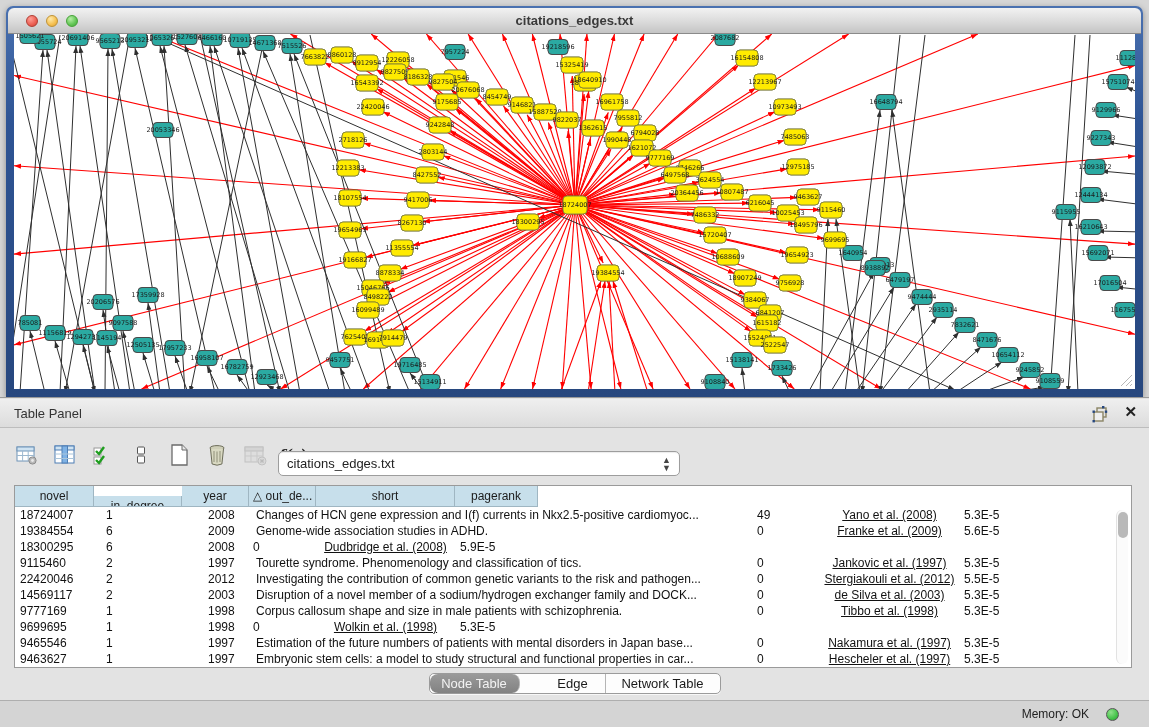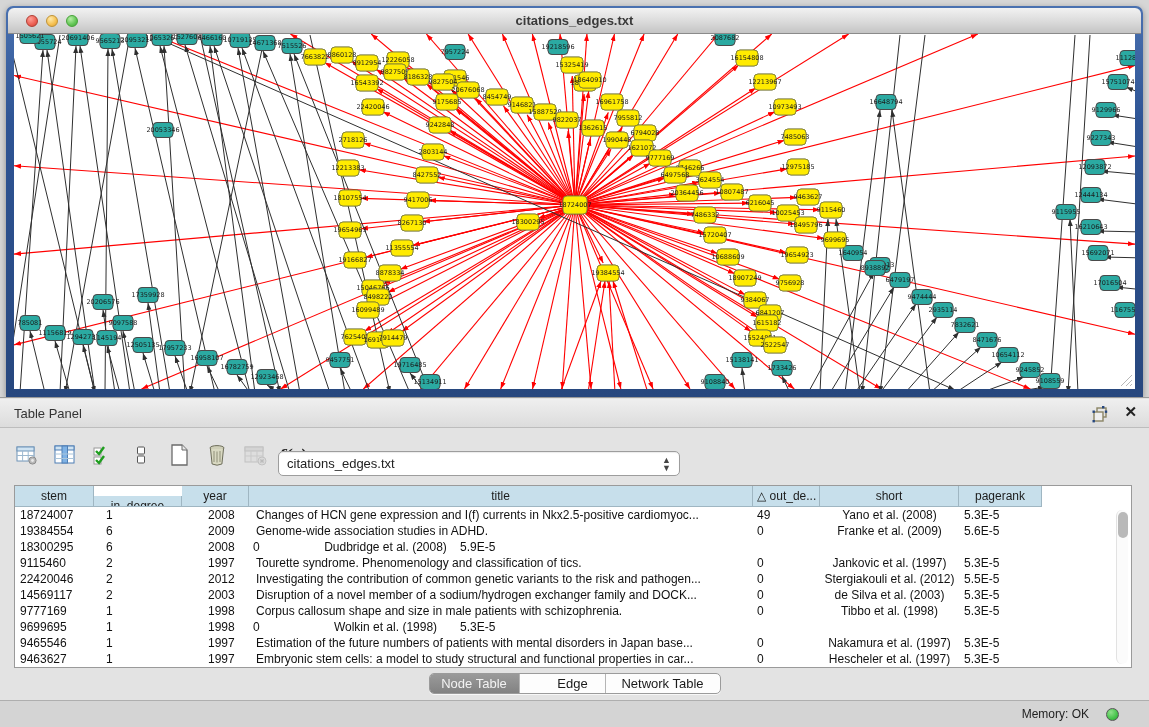--- a/index.html
+++ b/index.html
@@ -46,35 +46,35 @@
     background:#fff; border:1px solid #9a9a9a; }
   .thead { display:flex; height:21px; }
   .th { background:#c7dfeb; border-right:1px solid #9fb6c2; border-bottom:1px solid #9fb6c2;
     font-size:12px; color:#1c1c1c; text-align:center; line-height:20px;
     overflow:hidden; white-space:nowrap; }
   .th.sorted { text-align:left; padding-left:4px; }
   .rows { position:absolute; left:0; top:21px; right:0; bottom:0; overflow:hidden; }
   .trow { display:flex; height:16px; font-size:12px; color:#111; }
   .td { overflow:hidden; white-space:nowrap; line-height:16px; }
   .c0{width:79px; padding-left:5px;} .c1{width:88px; padding-left:12px;} .c2{width:67px; padding-left:26px;}
-  .c3{width:504px; padding-left:7px;} .c4{width:67px; padding-left:4px;} .c5{width:139px; text-align:center;}
+  .c3{width:504px; padding-left:7px;} .c4{width:67px; padding-left:4px;} .c5{width:139px; text-align:center;text-decoration:underline;}
   .c6{width:83px; padding-left:5px;}
   .h0{width:79px;} .h1{width:88px;margin-top:10px;} .h2{width:67px;} .h3{width:504px;} .h4{width:67px;} .h5{width:139px;} .h6{width:83px;}
   .vscroll { position:absolute; right:3px; top:24px; bottom:3px; width:12px;
     background:#fbfbfb; border-left:1px solid #e2e2e2; border-radius:6px; }
   .vthumb { position:absolute; left:1px; top:2px; width:10px; height:26px; background:#b9b9b9; border-radius:5px; }
 
   
   .tabbar { position:absolute; left:0; right:0; top:272px; height:31px; display:flex; justify-content:center; }
   .seg { margin-top:3px; height:21px; display:flex; border:1px solid #9b9b9b; border-radius:5px; overflow:hidden;
     background:#fdfdfd; box-shadow:0 1px 0 rgba(255,255,255,.7); }
   .seg .tab { font-size:13px; line-height:19px; text-align:center; color:#1a1a1a; border-right:1px solid #b5b5b5; }
   .seg .tab:last-child { border-right:none; }
   .tab.t0 { width:90px; } .tab.t1 { width:86px;padding-left:21px; } .tab.t2 { width:114px; }
-  .tab.selected { background:linear-gradient(180deg,#9a9a9a,#828282); color:#f3f3f3; }
+  .tab.selected { background:linear-gradient(180deg,#9a9a9a,#828282); color:#f3f3f3;border-radius:8px; }
 
   
   .status-bar { position:absolute; left:0; top:700px; width:1149px; height:27px;
     background:#d4d4d4; border-top:1px solid #aeaeae;
     display:flex; align-items:center; justify-content:flex-end; padding-right:30px; gap:17px; }
   .mem-label { font-size:12px; color:#222; }
   .mem-dot { width:13px; height:13px; border-radius:50%;
     background:radial-gradient(circle at 35% 30%,#8fe08a,#45c34a 60%,#2f9a37); border:1px solid #565656; }
 </style>
 </head>
@@ -883,24 +883,23 @@
     <span class="tbtn fx">f(x)</span>
   </div>
 
   <div class="combo">
     <span>citations_edges.txt</span>
     <span class="arrows">▲<br>▼</span>
   </div>
 
   <div class="table-outer">
     <div class="thead">
-      <div class="th h0">stem</div>
+      <div class="th h0">novel</div>
       <div class="th h1">in_degree</div>
       <div class="th h2">year</div>
-      <div class="th h3">title</div>
       <div class="th h4 sorted"><span>△</span> <span>out_de...</span></div>
       <div class="th h5">short</div>
       <div class="th h6">pagerank</div>
     </div>
     <div class="rows" id="rows">
         <div class="trow">
           <div class="td c0">18724007</div>
           <div class="td c1">1</div>
           <div class="td c2">2008</div>
           <div class="td c3">Changes of HCN gene expression and I(f) currents in Nkx2.5-positive cardiomyoc...</div>

